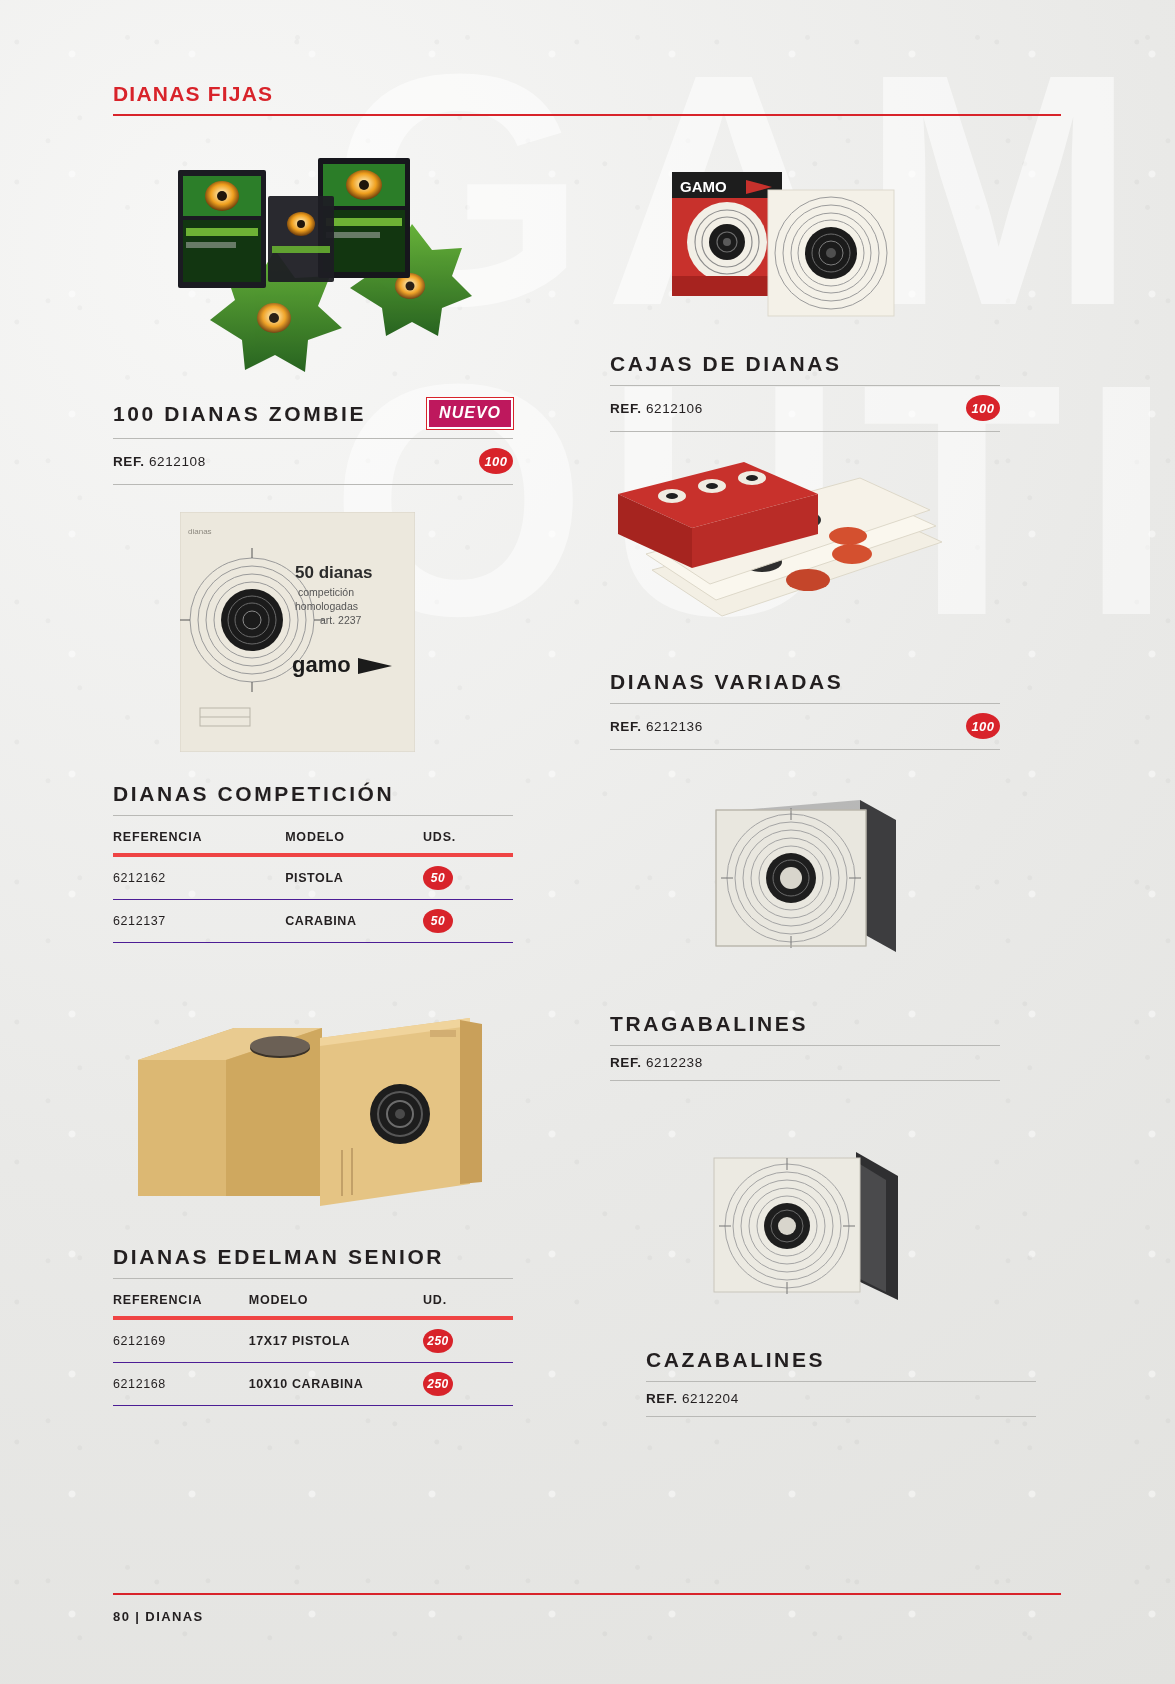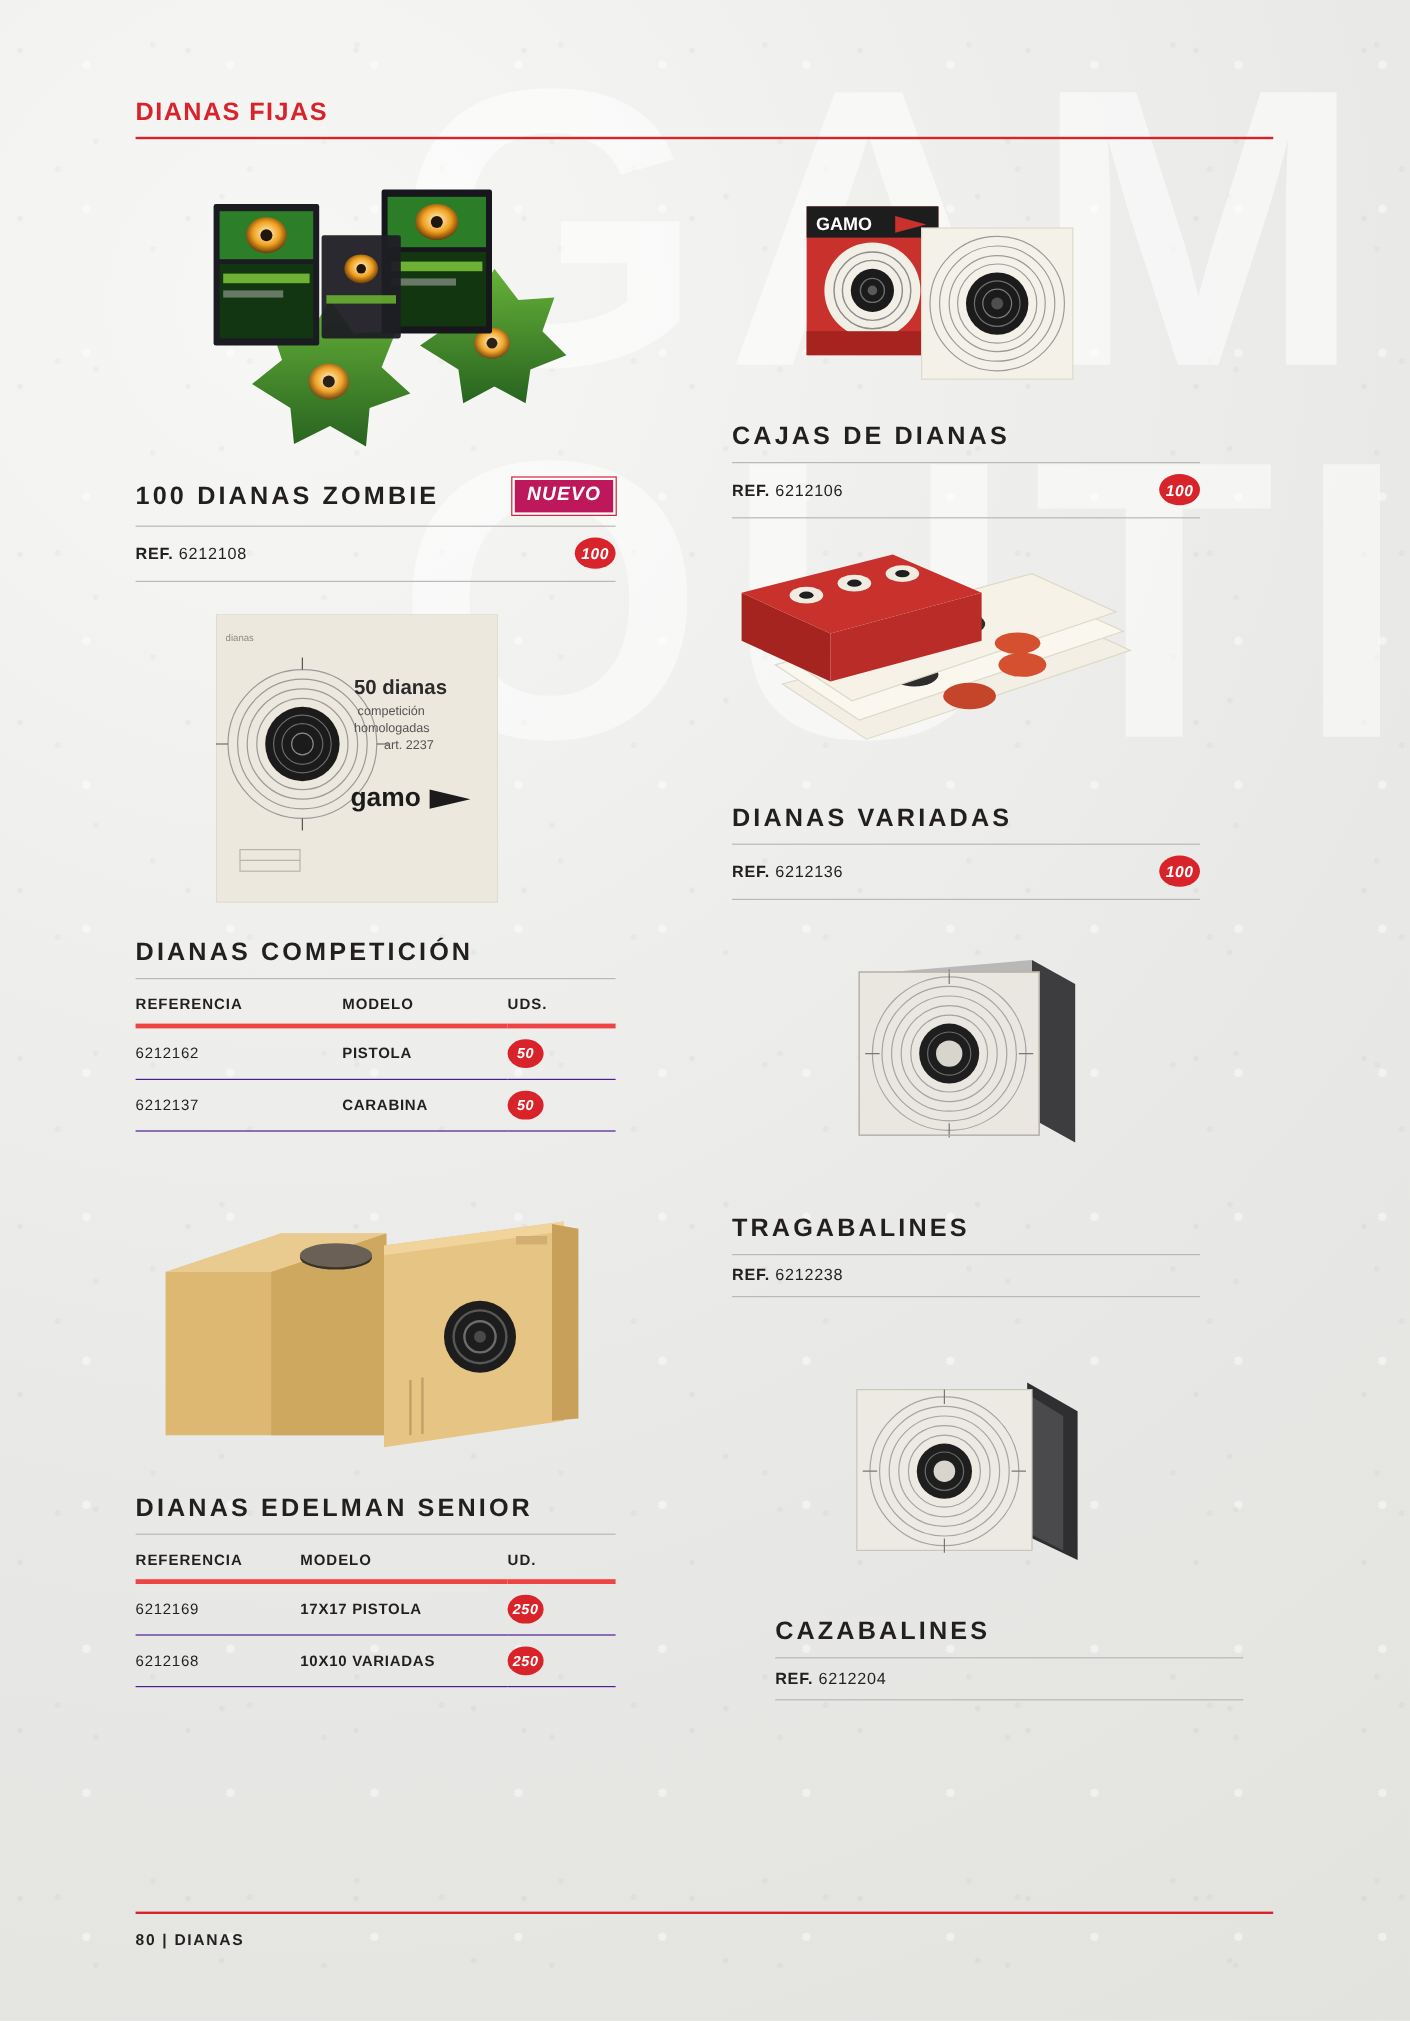--- a/index.html
+++ b/index.html
@@ -384,21 +384,21 @@
           <td>6212169</td>
           <td class="model">17X17 PISTOLA</td>
           <td class="uds">
             <div class="uds-wrap">
               <span class="badge sm">250</span>
             </div>
           </td>
         </tr>
         <tr>
           <td>6212168</td>
-          <td class="model">10X10 VARIADAS</td>
+          <td class="model">10X10 CARABINA</td>
           <td class="uds">
             <div class="uds-wrap">
               <span class="badge sm">250</span>
             </div>
           </td>
         </tr>
       </tbody>
     </table>
   </div>
 

